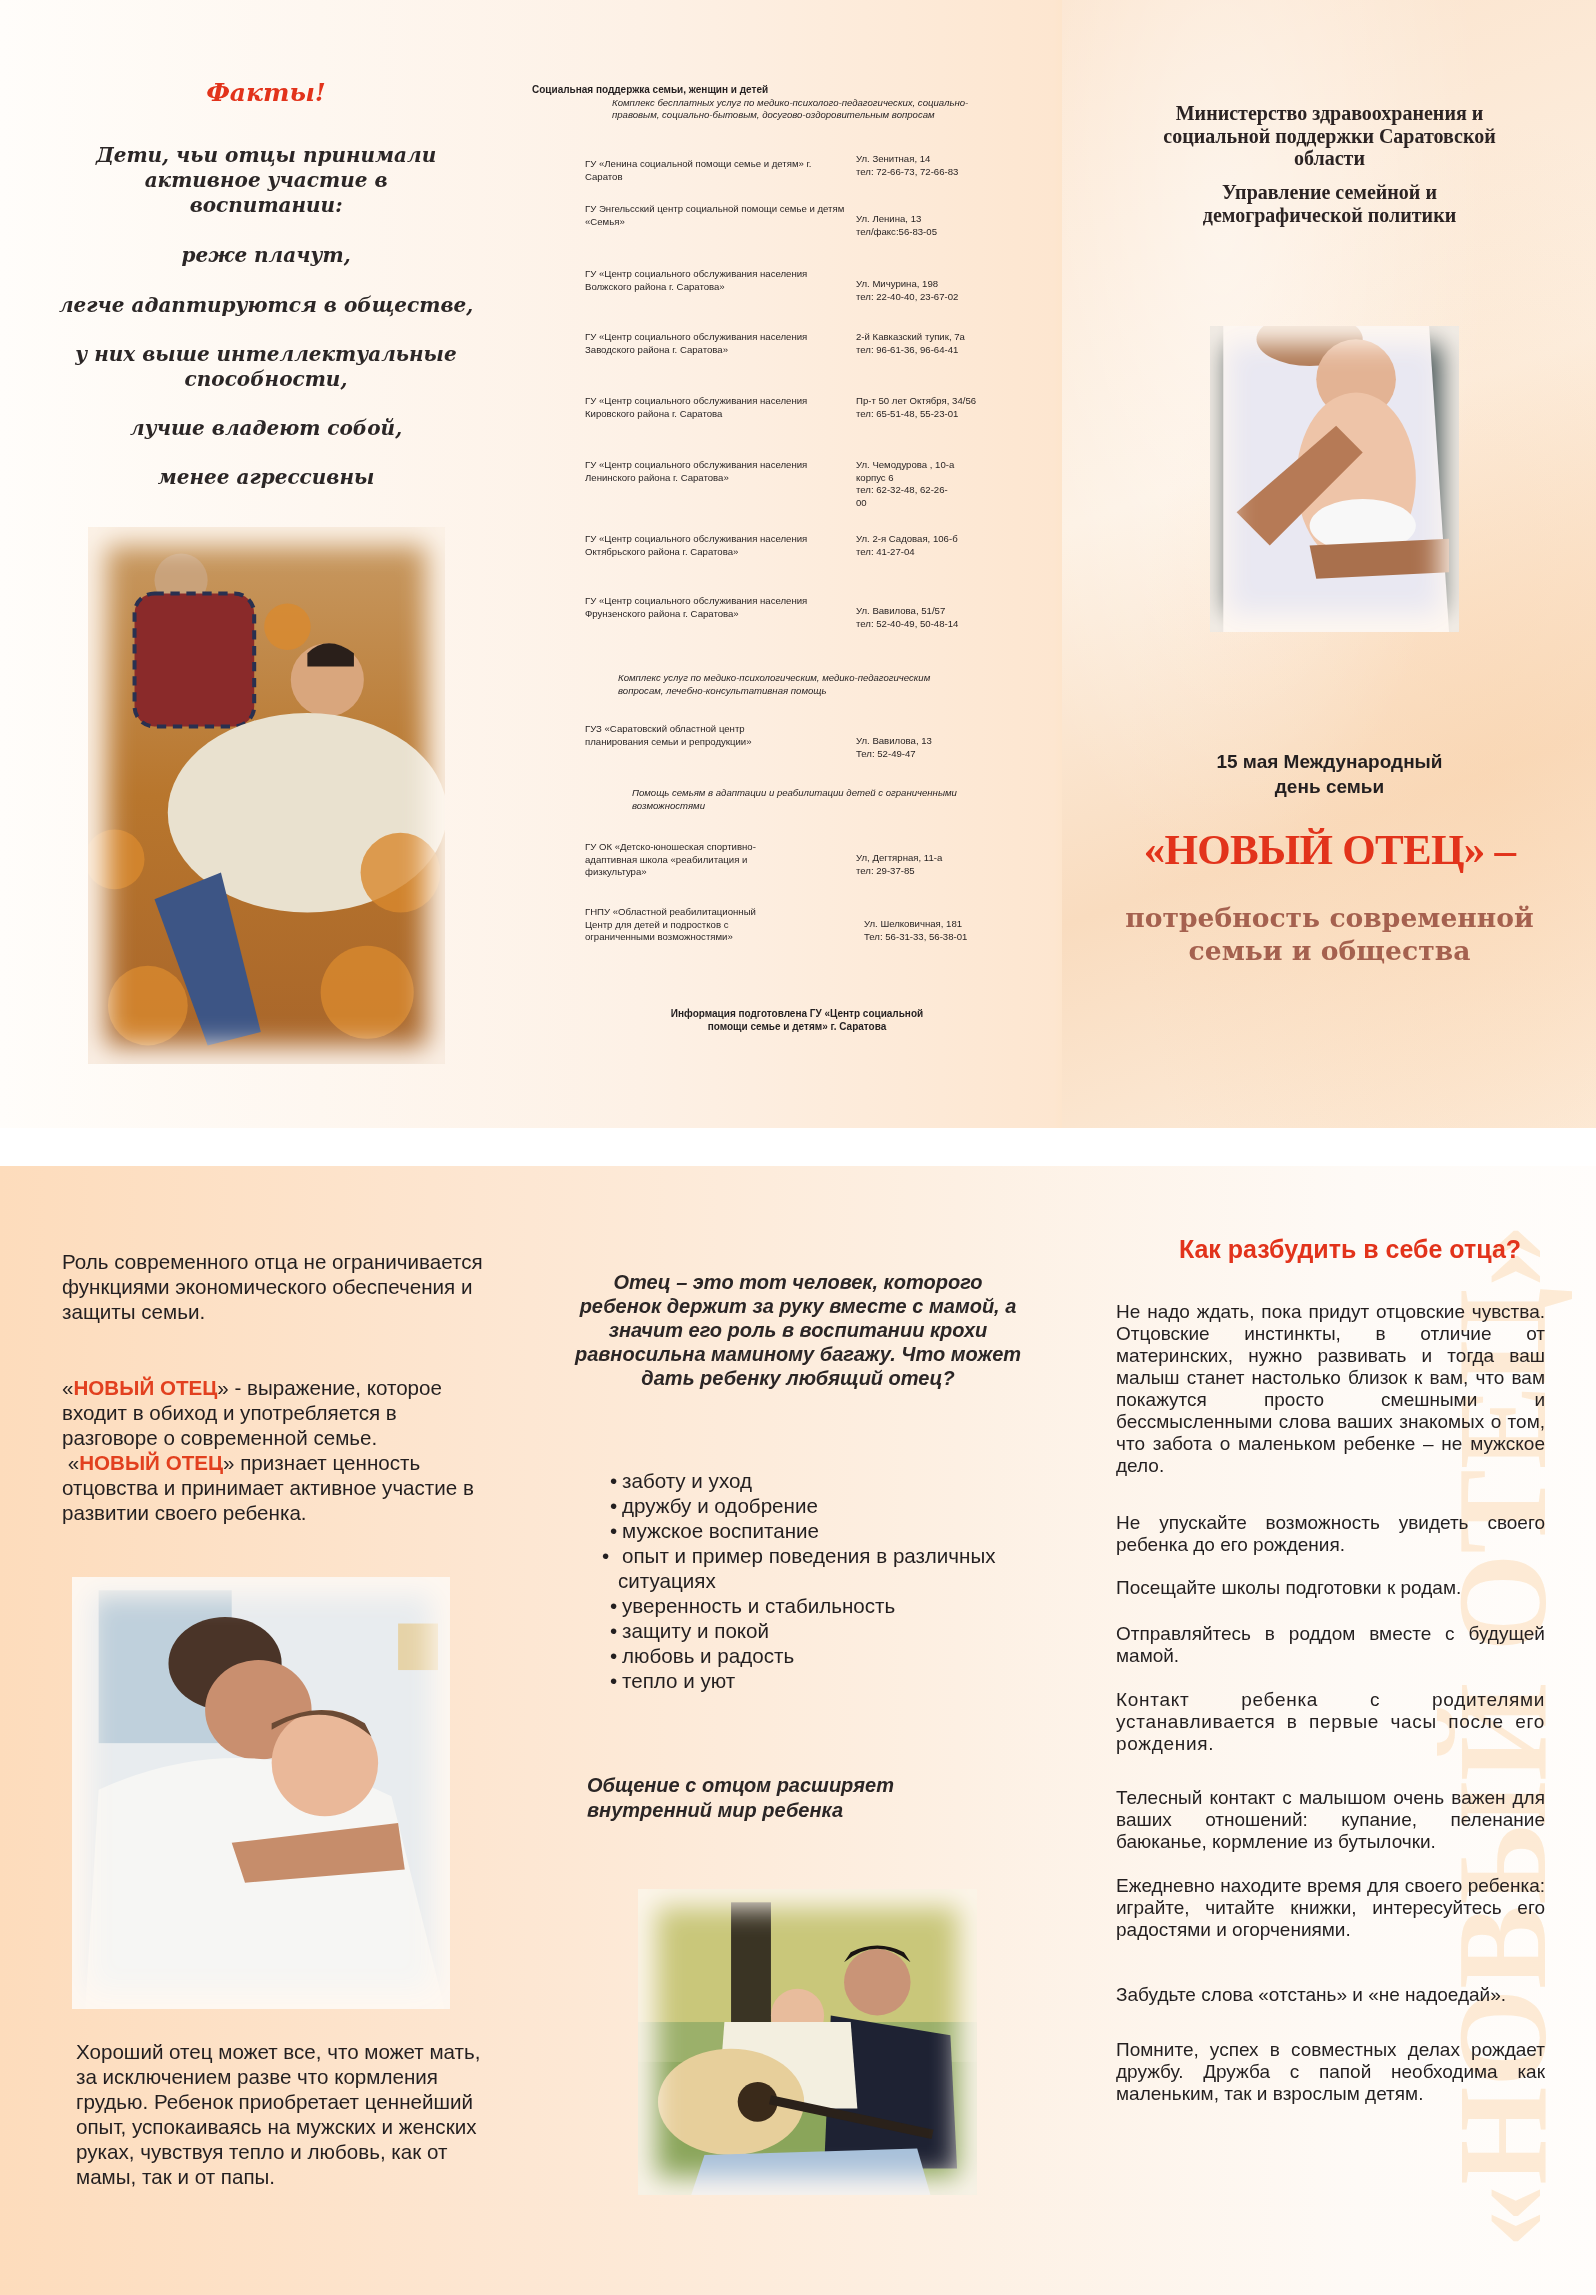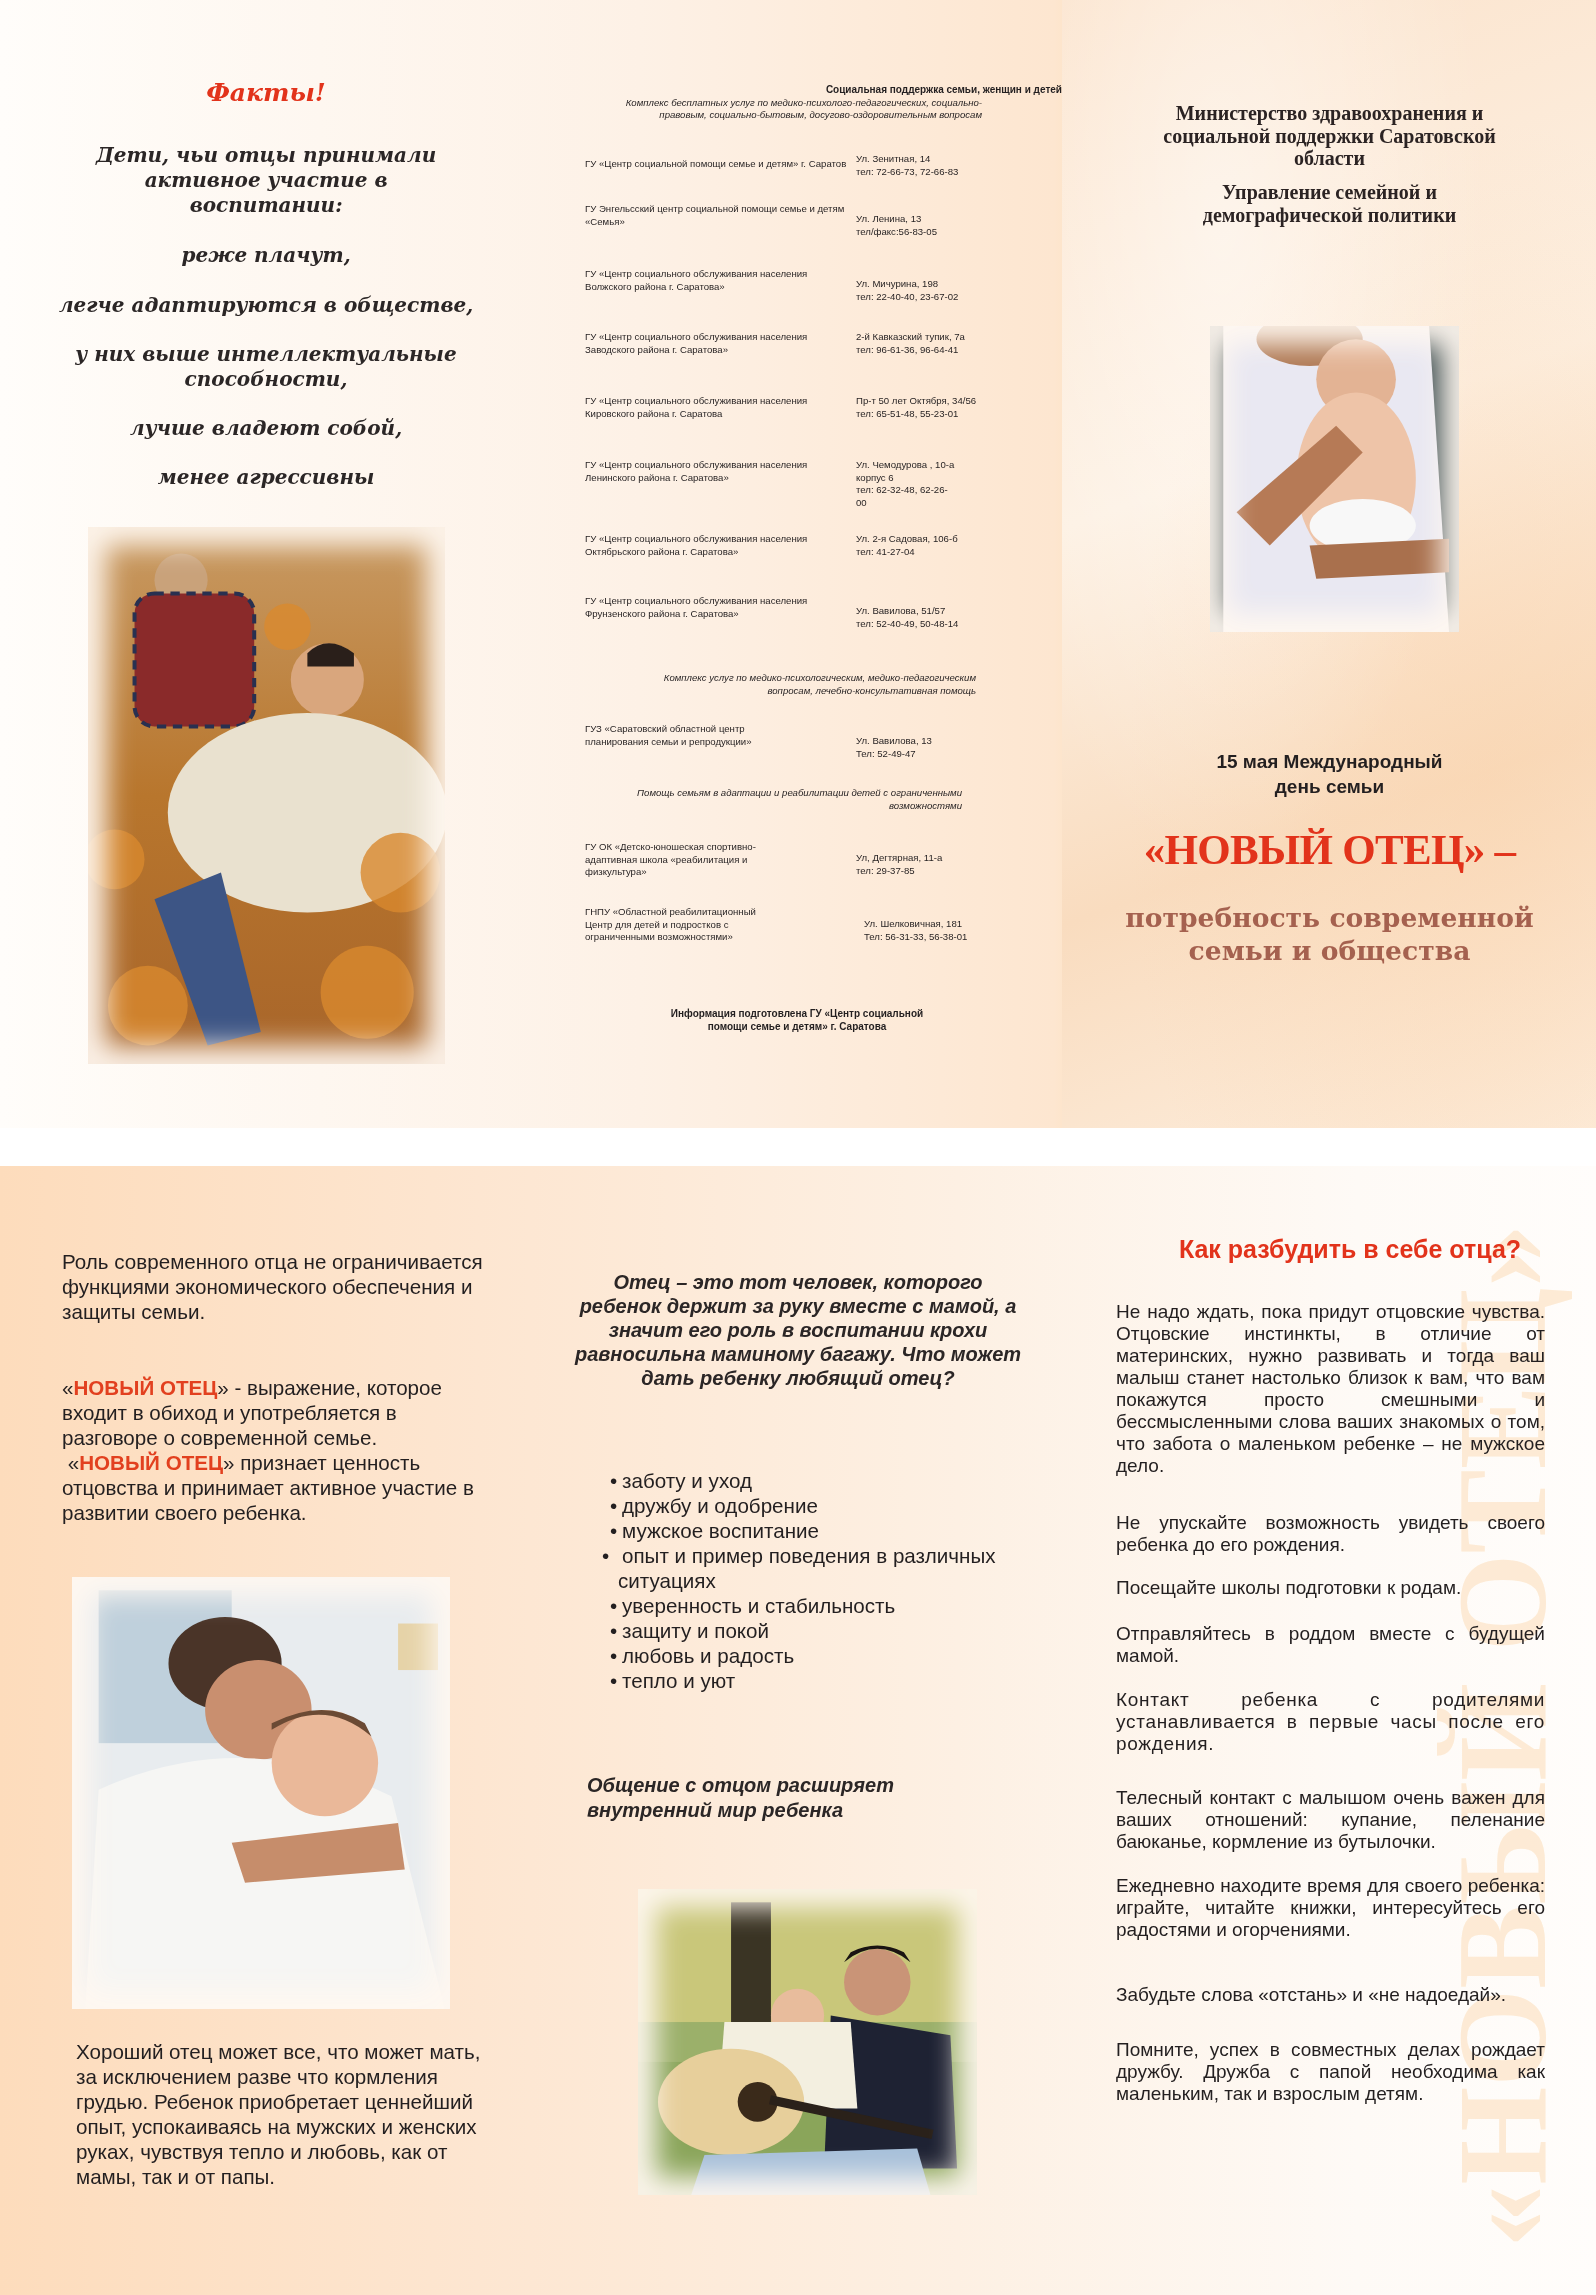--- a/index.html
+++ b/index.html
@@ -13,21 +13,21 @@
   #facts-panel { left:0; width:532px; }
   #cover-panel { left:1062px; width:535px; background:radial-gradient(ellipse at 30% 20%, rgba(255,255,255,.5), rgba(255,255,255,0) 50%), radial-gradient(ellipse at 80% 70%, rgba(250,210,170,.45), rgba(255,255,255,0) 60%), linear-gradient(160deg,#fbe3cc,#fdf0e2 40%,#f9dcbf 70%,#fdeede); }
 
   .facts-title { position:absolute; left:0; width:532px; top:78px; text-align:center; font-family:"DejaVu Serif", serif; font-style:italic; font-weight:bold; font-size:25px; color:#e2331b; }
   .facts-block { position:absolute; left:26.6px; width:479px; text-align:center; font-family:"DejaVu Serif", serif; font-style:italic; font-weight:bold; font-size:20px; line-height:25px; color:#2b2626; }
 
   .photo { position:absolute; overflow:hidden; }
   .photo svg { display:block; width:100%; height:100%; }
   .photo::after { content:""; position:absolute; inset:0; box-shadow: inset 0 0 26.6px 18.6px rgba(255,248,240,.95); pointer-events:none; }
 
-  .contacts-head { position:absolute; left:0; width:530px; text-align:right; }
+  .contacts-head { position:absolute; left:0; width:530px; text-align:left; }
   .ch-title { font-weight:bold; font-size:10px; line-height:12.6px; }
   .ch-sub { font-style:italic; font-size:9.6px; line-height:12.6px; }
   .org { position:absolute; left:585px; width:266px; font-size:9.6px; line-height:12.6px; color:#231f20; }
   .addr { position:absolute; width:173px; font-size:9.6px; line-height:12.6px; color:#231f20; }
   .prepared { position:absolute; left:532px; width:530px; text-align:center; font-weight:bold; font-size:10px; line-height:13.3px; top:1007px; }
 
   .ministry { position:absolute; left:1062px; width:535px; text-align:center; font-family:Liberation Serif, serif; font-weight:bold; font-size:20px; line-height:22.6px; color:#2b2323; }
   .intl-day { position:absolute; left:1062px; width:535px; top:749px; text-align:center; font-weight:bold; font-size:19px; line-height:25px; color:#231f20; }
   .big-title { position:absolute; left:1062px; width:535px; top:825px; text-align:center; font-family:"Liberation Serif", serif; font-weight:bold; font-size:43px; color:#e2331b; letter-spacing:-0.7px; }
   .big-sub { position:absolute; left:1062px; width:535px; top:901px; text-align:center; font-family:"DejaVu Serif", serif; font-weight:bold; font-size:26.6px; line-height:33px; color:#a5614f; }
@@ -92,21 +92,21 @@
         <circle cx="300" cy="150" r="35"></circle>
       </g>
   </svg>
 </div>
 
 <div class="contacts-head" style="left:532px; top:84px;">
   <div class="ch-title">Социальная поддержка семьи, женщин и детей</div>
   <div class="ch-sub" style="padding:0 80px;">Комплекс бесплатных услуг по медико-психолого-педагогических, социально-правовым, социально-бытовым, досугово-оздоровительным вопросам</div>
 </div>
 
-<div class="org" style="top:158px;">ГУ «Центр социальной помощи семье и детям» г. Саратов</div>
+<div class="org" style="top:158px;">ГУ «Ленина социальной помощи семье и детям» г. Саратов</div>
 <div class="addr" style="left:856px; top:153px;">
     <div>Ул. Зенитная, 14</div>
     <div>тел: 72-66-73, 72-66-83</div>
   </div>
 
 <div class="org" style="top:203px;">ГУ Энгельсский центр социальной помощи семье и детям «Семья»</div>
 <div class="addr" style="left:856px; top:213px;">
     <div>Ул. Ленина, 13</div>
     <div>тел/факс:56-83-05</div>
   </div>

